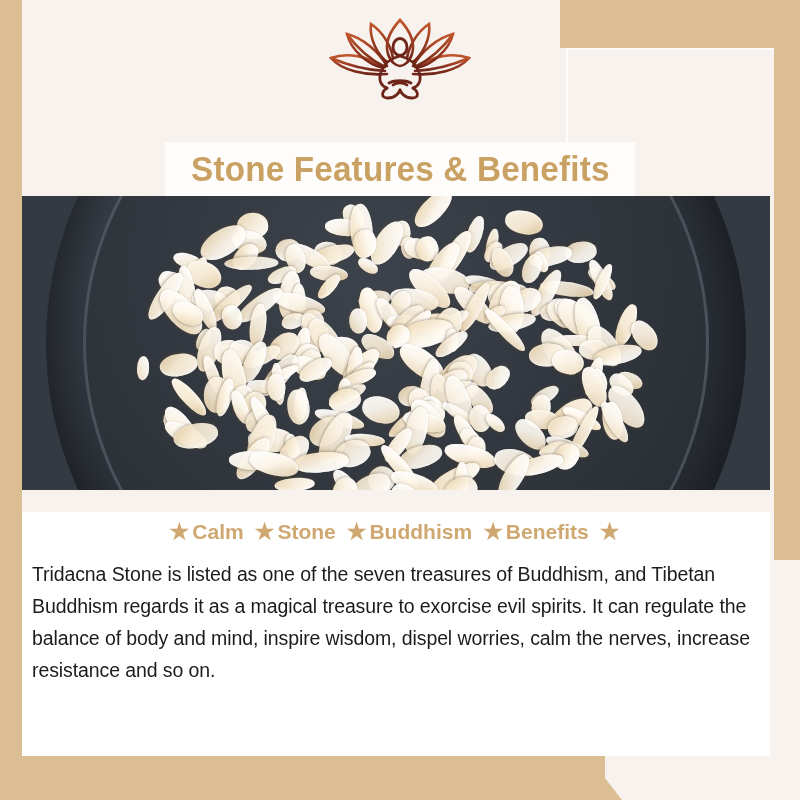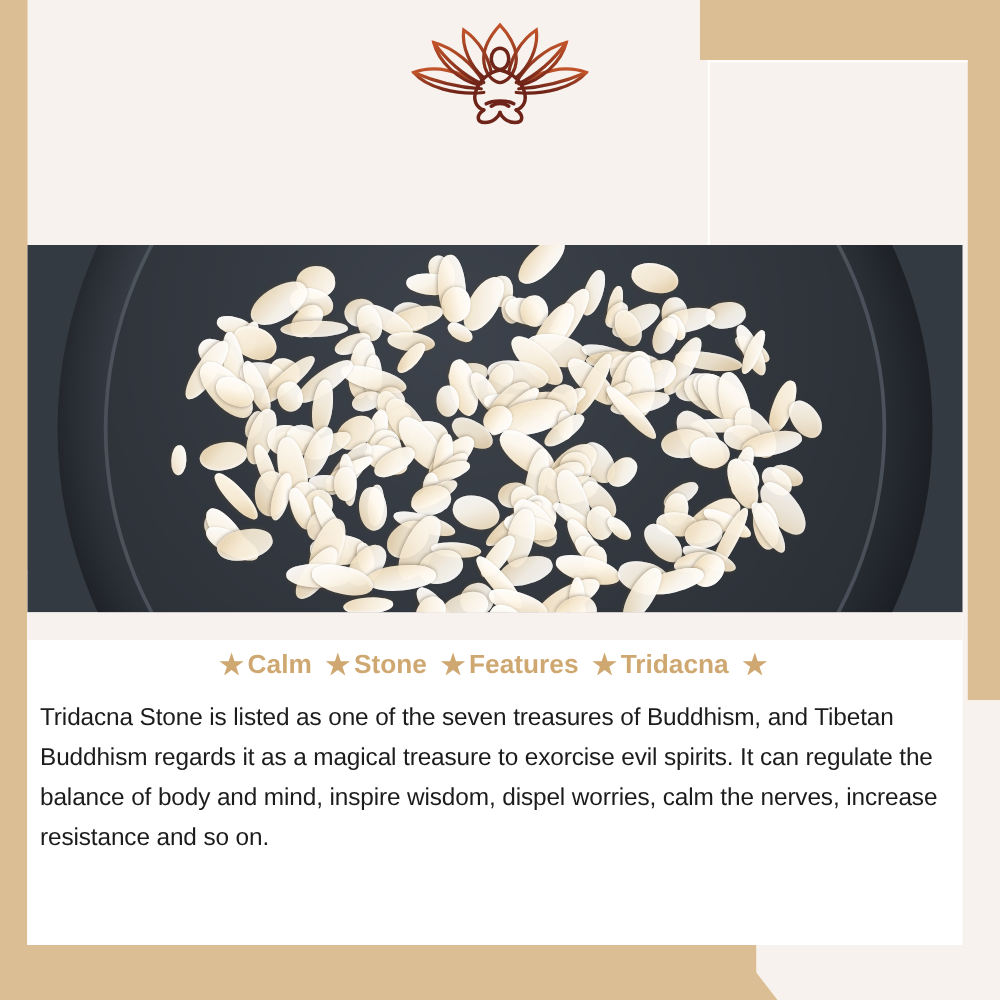--- a/index.html
+++ b/index.html
@@ -315,20 +315,23 @@
 
         <path d="M62 70 C 56 74, 56 80, 63 80 C 70 80, 74 75, 75 72"></path>
         <path d="M88 70 C 94 74, 94 80, 87 80 C 80 80, 76 75, 75 72"></path>
 
         <path d="M64 65 C 69 62, 81 62, 86 65"></path>
         <path d="M68 67 C 72 64, 78 64, 82 67"></path>
       </g>
     </svg>
   </div>
 
+  <div class="title-band">
+    <div class="title-text">Stone Features &amp; Benefits</div>
+  </div>
 
   <div class="photo">
     <div class="photo-bowl-outer"></div>
     <div class="photo-bowl-rim"></div>
     <div class="photo-pile" id="pile">
         <div class="shell" style="left: 105.94px; top: 160.523px; width: 30.3595px; height: 11.7702px; transform: rotate(0.783348deg); background: linear-gradient(150deg, rgb(255, 255, 255) 0%, rgb(253, 248, 238) 45%, rgb(242, 228, 203) 75%, rgb(230, 210, 174) 100%); z-index: 166; opacity: 0.977855;"></div>
         <div class="shell" style="left: 273.584px; top: 289.797px; width: 48.9318px; height: 18.431px; transform: rotate(18.2333deg); background: linear-gradient(165deg, rgb(255, 255, 255) 0%, rgb(255, 249, 239) 40%, rgb(243, 227, 198) 80%, rgb(221, 199, 159) 100%); z-index: 299; opacity: 0.972567;"></div>
         <div class="shell" style="left: 492.159px; top: 192.469px; width: 26.9323px; height: 18.1404px; transform: rotate(39.3771deg); background: linear-gradient(155deg, rgb(255, 255, 255) 0%, rgb(250, 243, 230) 50%, rgb(239, 222, 192) 100%); z-index: 201; opacity: 0.950604;"></div>
         <div class="shell" style="left: 327.844px; top: 261.948px; width: 53.3419px; height: 19.7493px; transform: rotate(14.3038deg); background: linear-gradient(165deg, rgb(255, 255, 255) 0%, rgb(255, 249, 239) 40%, rgb(243, 227, 198) 80%, rgb(221, 199, 159) 100%); z-index: 271; opacity: 0.98264;"></div>
         <div class="shell" style="left: 152.291px; top: 151.508px; width: 32.7366px; height: 22.6692px; transform: rotate(142.226deg); background: linear-gradient(140deg, rgb(253, 246, 233) 0%, rgb(246, 234, 212) 55%, rgb(224, 199, 156) 100%); z-index: 162; opacity: 0.981826;"></div>
@@ -568,25 +571,25 @@
         <div class="benefit">
           <span class="star">★</span>
           <span>Calm</span>
         </div>
         <div class="benefit">
           <span class="star">★</span>
           <span>Stone</span>
         </div>
         <div class="benefit">
           <span class="star">★</span>
-          <span>Features</span>
+          <span>Buddhism</span>
         </div>
         <div class="benefit">
           <span class="star">★</span>
-          <span>Tridacna</span>
+          <span>Benefits</span>
         </div>
         <div class="benefit">
           <span class="star">★</span>
         </div>
       </div>
 
     <div class="paragraph">Tridacna Stone is listed as one of the seven treasures of Buddhism, and Tibetan Buddhism regards it as a magical treasure to exorcise evil spirits. It can regulate the balance of body and mind, inspire wisdom, dispel worries, calm the nerves, increase resistance and so on.</div>
   </div>
 
 </div>

